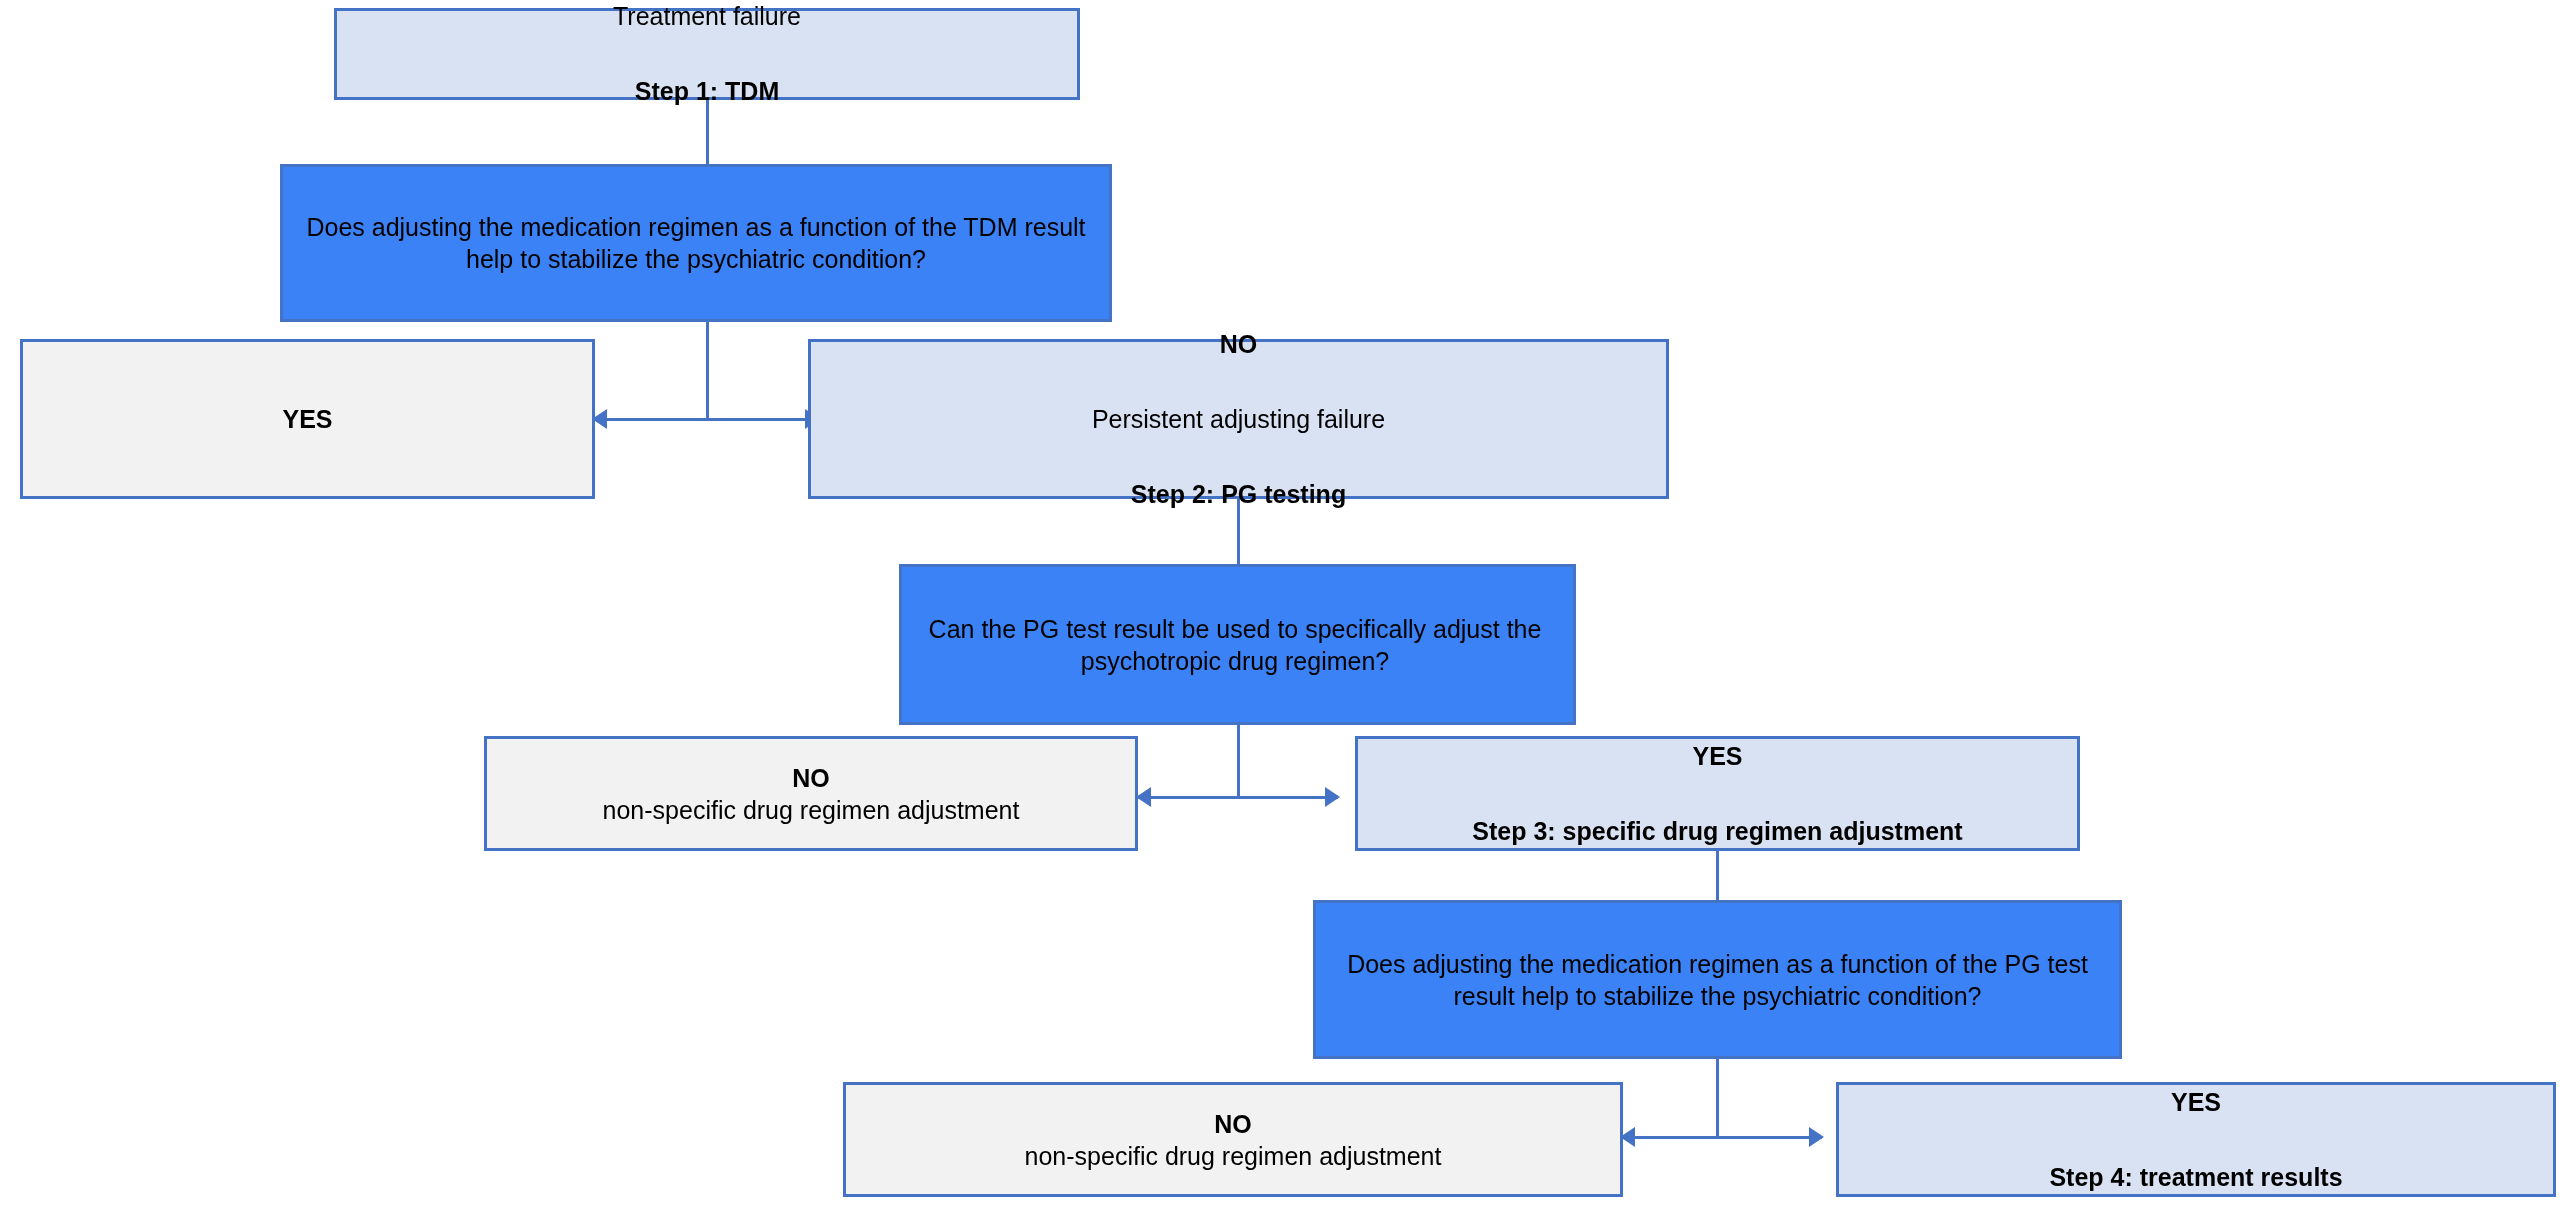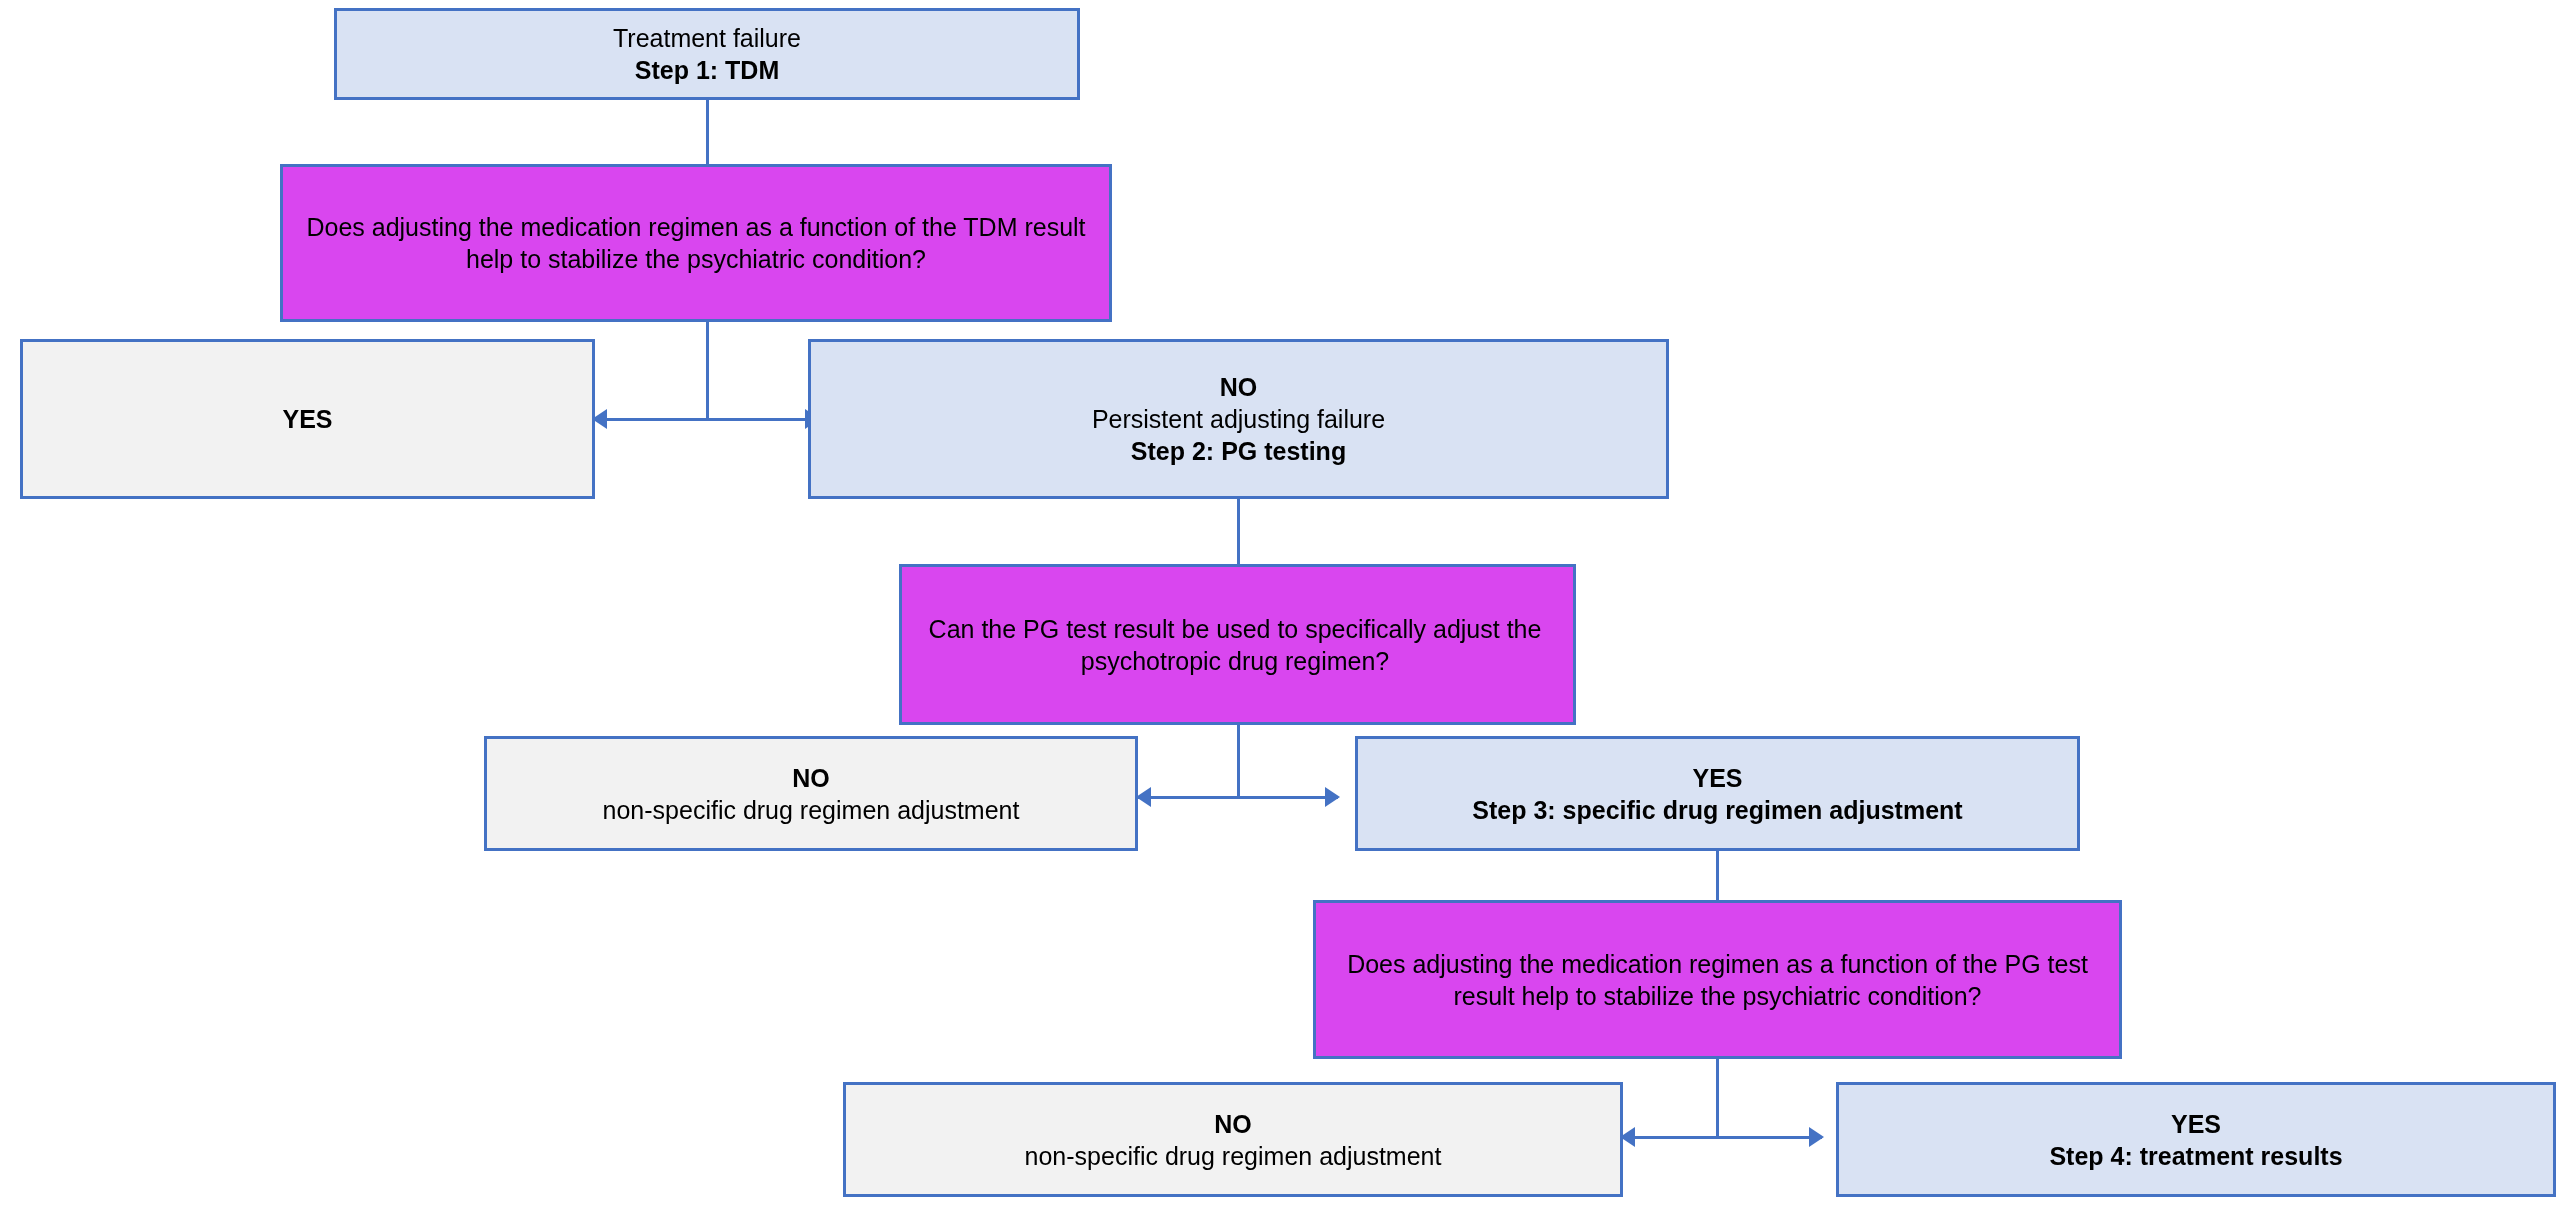--- a/index.html
+++ b/index.html
@@ -26,26 +26,27 @@
     align-items: center;
     justify-content: center;
     text-align: center;
     color: #000000;
     font-size: 25px;
     line-height: 1.28;
     padding: 3.6px 11px;
   }
   .node.filled {
     background: #D9E2F3;
+    gap: 43px;
   }
   .node.grey {
     background: #F2F2F2;
   }
   .node.plain {
-    background: #d946ef;
+    background: #3b82f6;
   }
   .node .line {
     display: block;
     white-space: nowrap;
   }
   .node .line.wrap {
     white-space: normal;
   }
   .node .bold {
     font-weight: bold;

